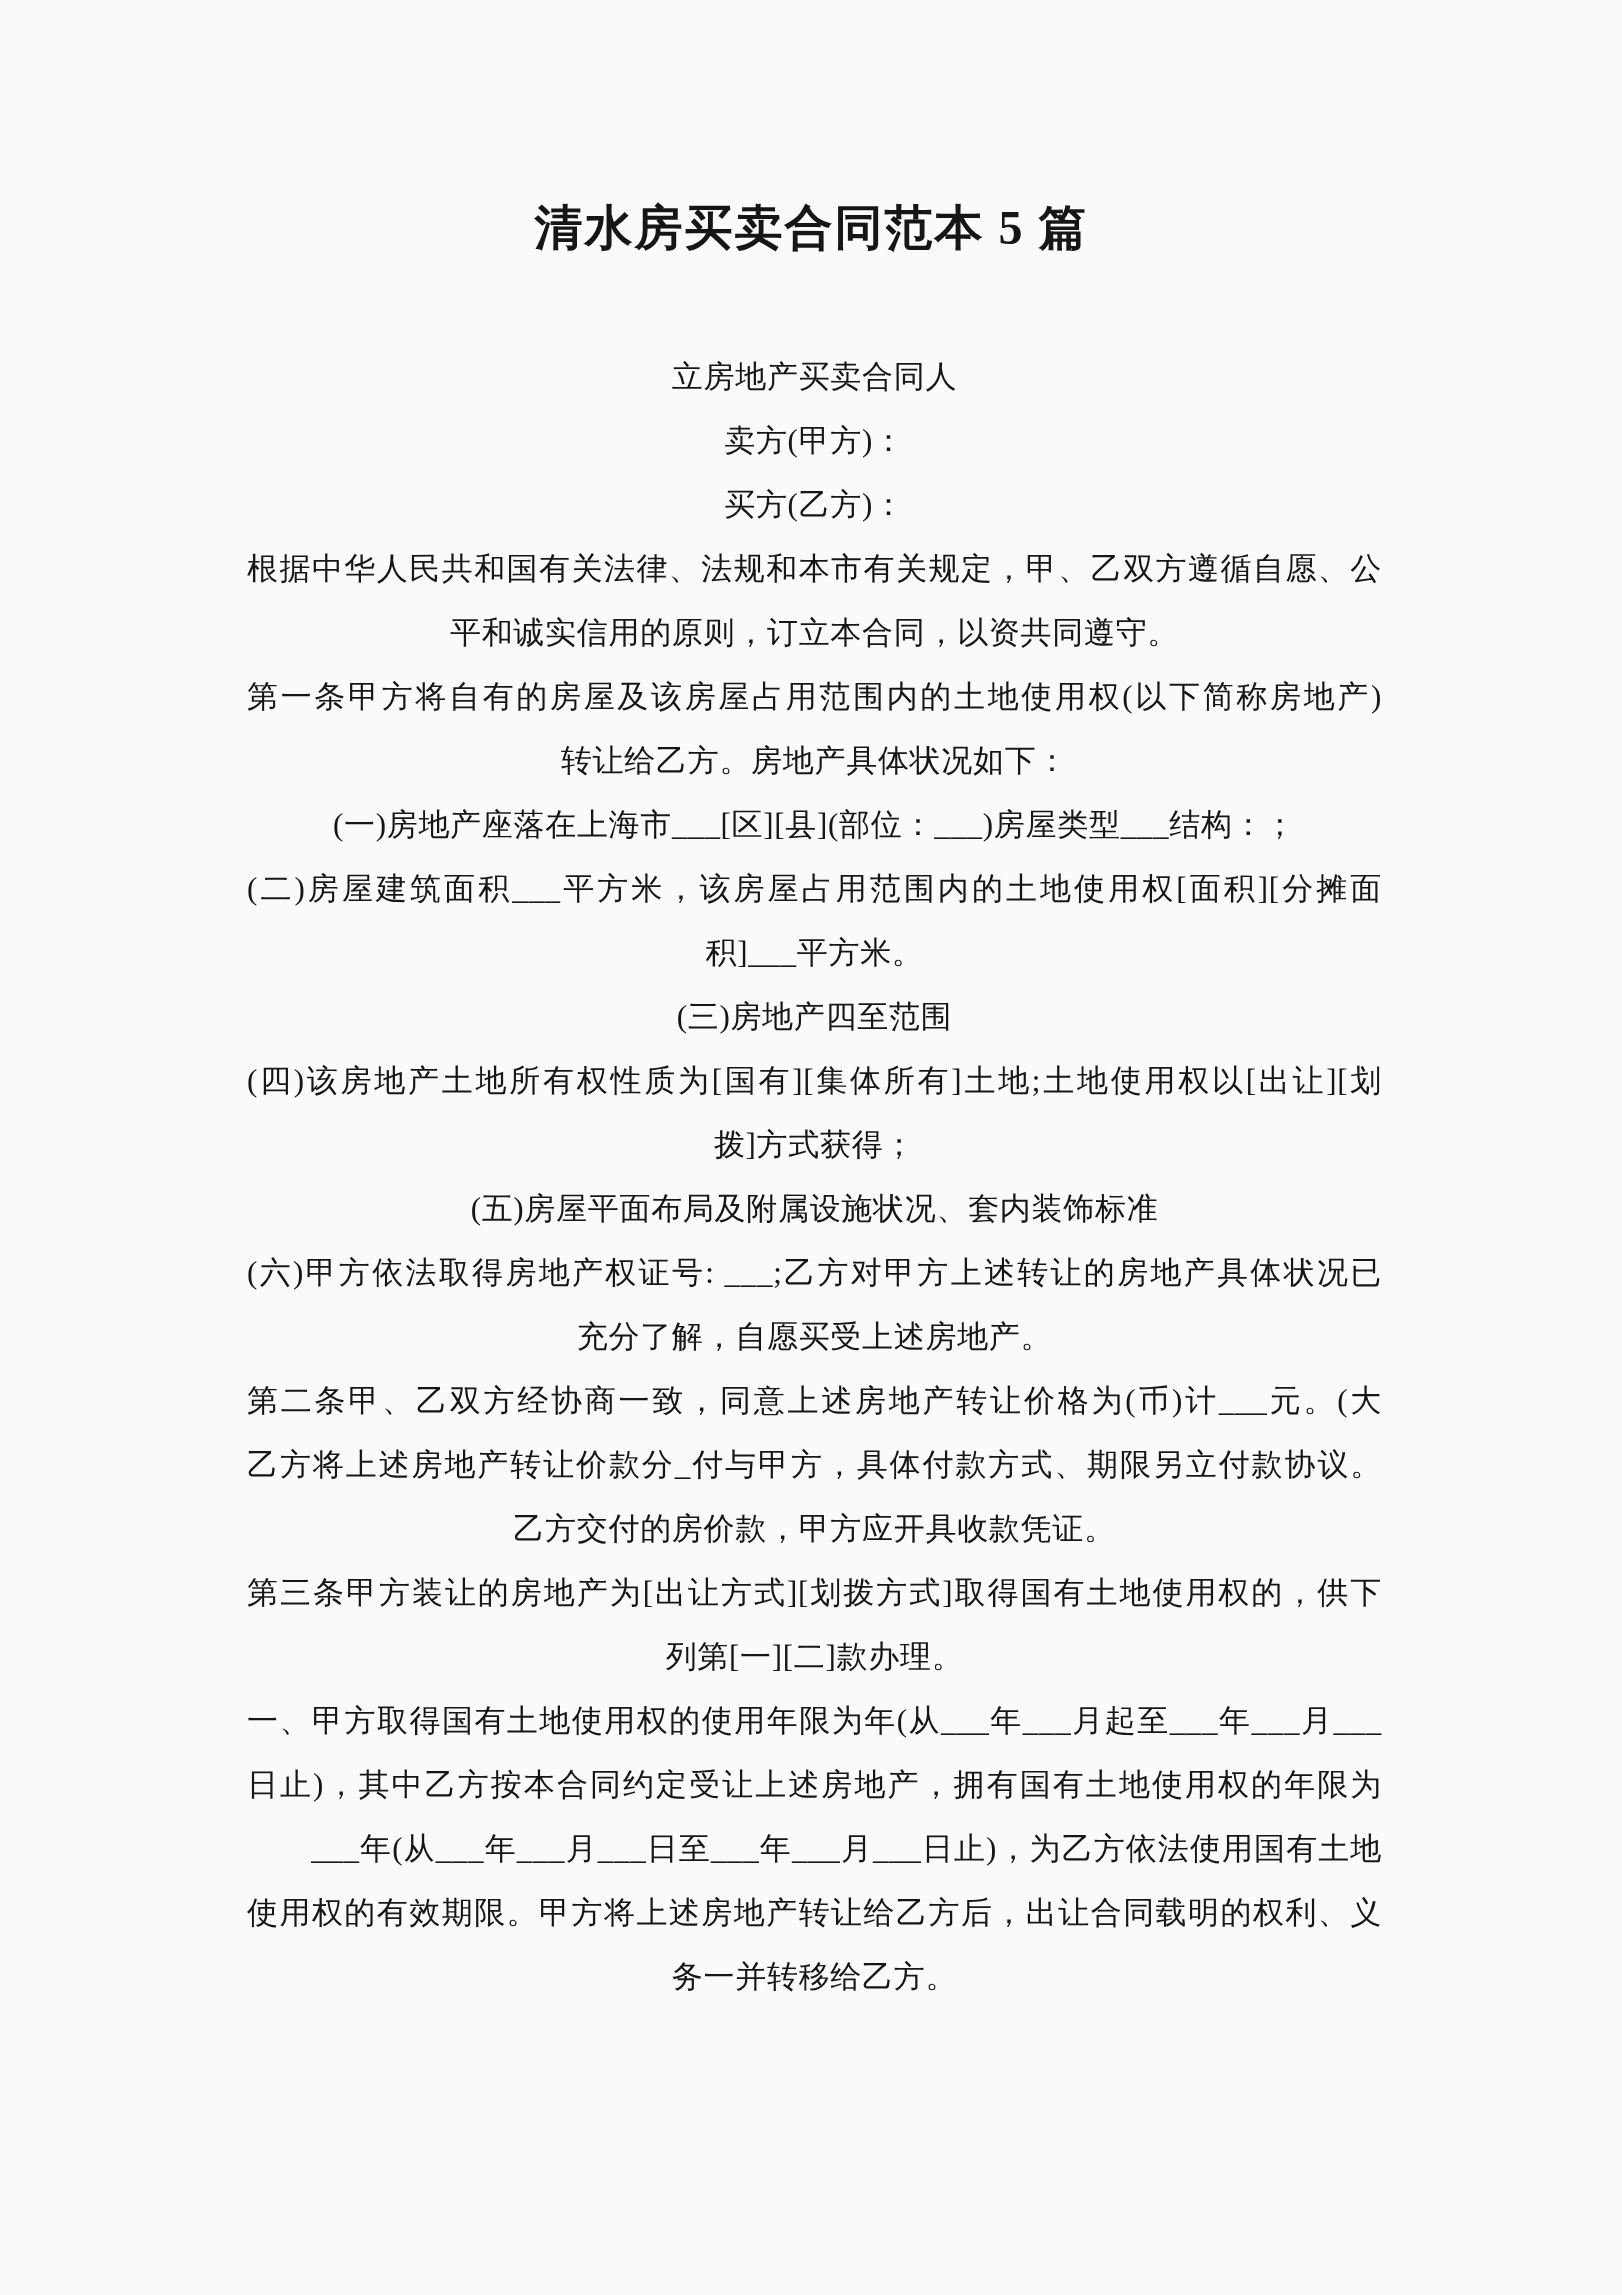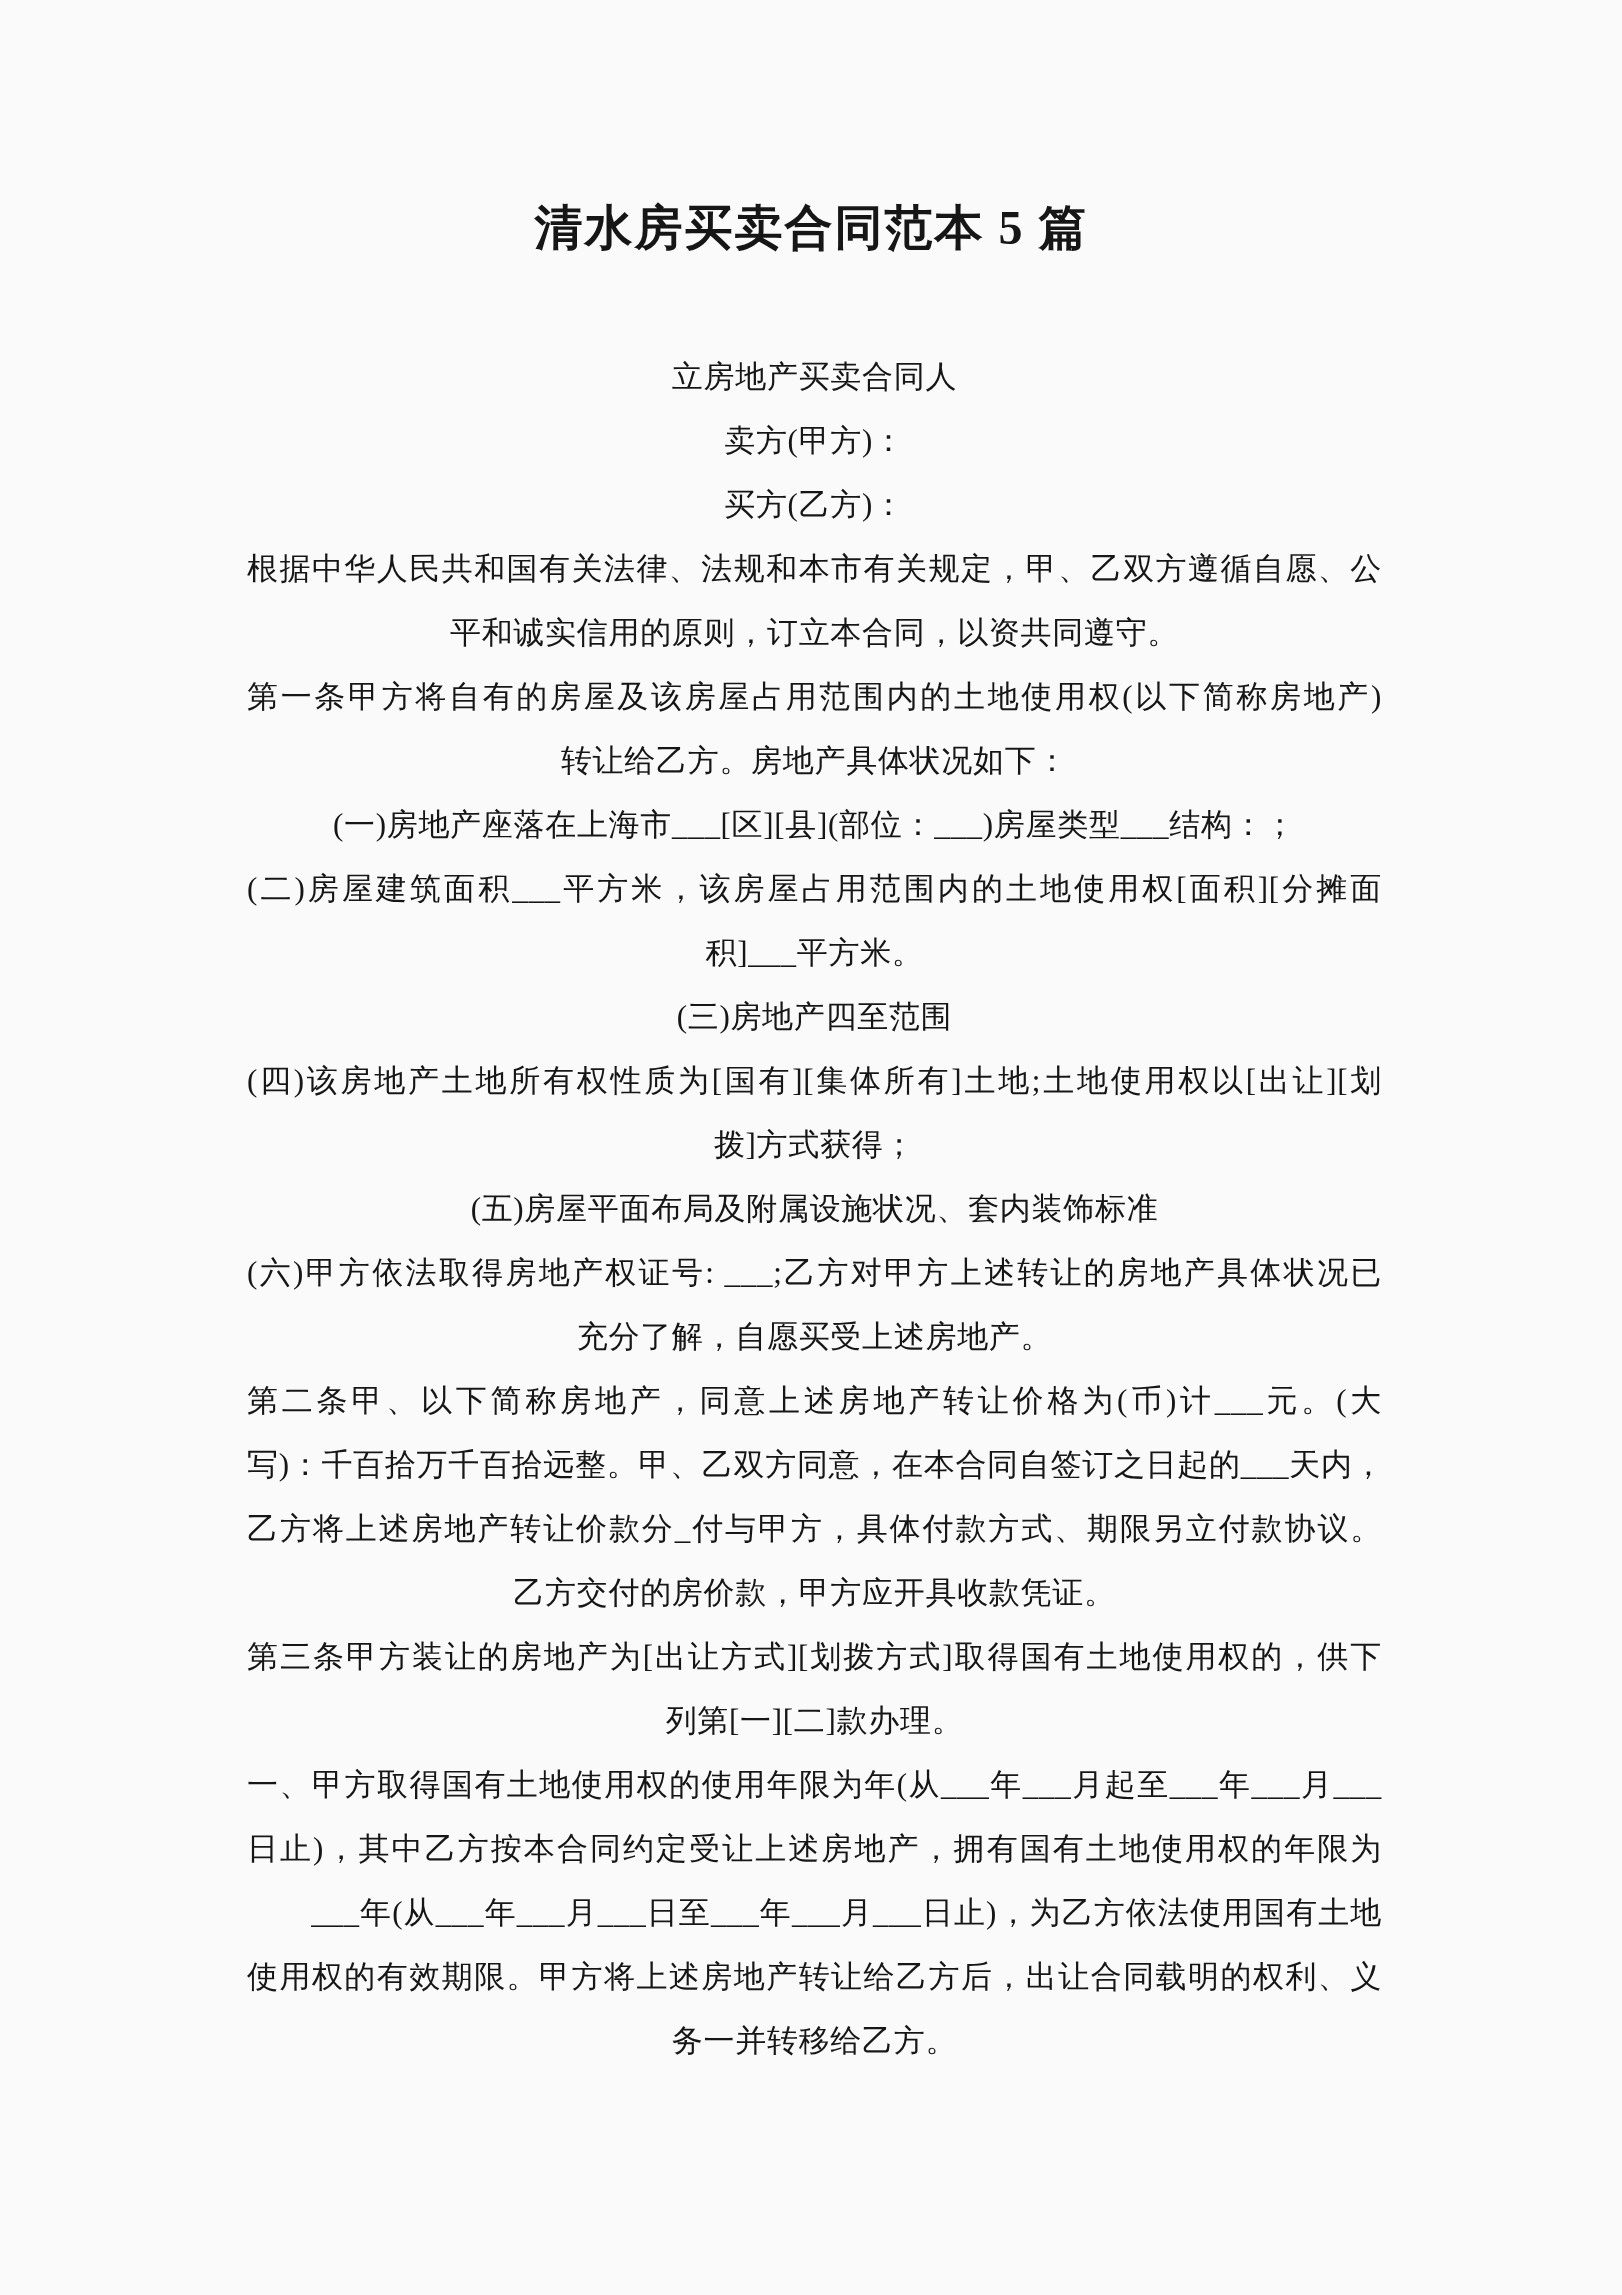--- a/index.html
+++ b/index.html
@@ -62,22 +62,21 @@
       <div class="line">转让给乙方。房地产具体状况如下：</div>
       <div class="line">(一)房地产座落在上海市___[区][县](部位：___)房屋类型___结构：；</div>
       <div class="line fill">(二)房屋建筑面积___平方米，该房屋占用范围内的土地使用权[面积][分摊面</div>
       <div class="line">积]___平方米。</div>
       <div class="line">(三)房地产四至范围</div>
       <div class="line fill">(四)该房地产土地所有权性质为[国有][集体所有]土地;土地使用权以[出让][划</div>
       <div class="line">拨]方式获得；</div>
       <div class="line">(五)房屋平面布局及附属设施状况、套内装饰标准</div>
       <div class="line fill">(六)甲方依法取得房地产权证号: ___;乙方对甲方上述转让的房地产具体状况已</div>
       <div class="line">充分了解，自愿买受上述房地产。</div>
-      <div class="line fill">第二条甲、以下简称房地产，同意上述房地产转让价格为(币)计___元。(大</div>
-      <div class="line fill">写)：千百拾万千百拾远整。甲、乙双方同意，在本合同自签订之日起的___天内，</div>
+      <div class="line fill">第二条甲、乙双方经协商一致，同意上述房地产转让价格为(币)计___元。(大</div>
       <div class="line fill">乙方将上述房地产转让价款分_付与甲方，具体付款方式、期限另立付款协议。</div>
       <div class="line">乙方交付的房价款，甲方应开具收款凭证。</div>
       <div class="line fill">第三条甲方装让的房地产为[出让方式][划拨方式]取得国有土地使用权的，供下</div>
       <div class="line">列第[一][二]款办理。</div>
       <div class="line fill">一、甲方取得国有土地使用权的使用年限为年(从___年___月起至___年___月___</div>
       <div class="line fill">日止)，其中乙方按本合同约定受让上述房地产，拥有国有土地使用权的年限为</div>
       <div class="line fill">　　___年(从___年___月___日至___年___月___日止)，为乙方依法使用国有土地</div>
       <div class="line fill">使用权的有效期限。甲方将上述房地产转让给乙方后，出让合同载明的权利、义</div>
       <div class="line">务一并转移给乙方。</div>
     </div>

